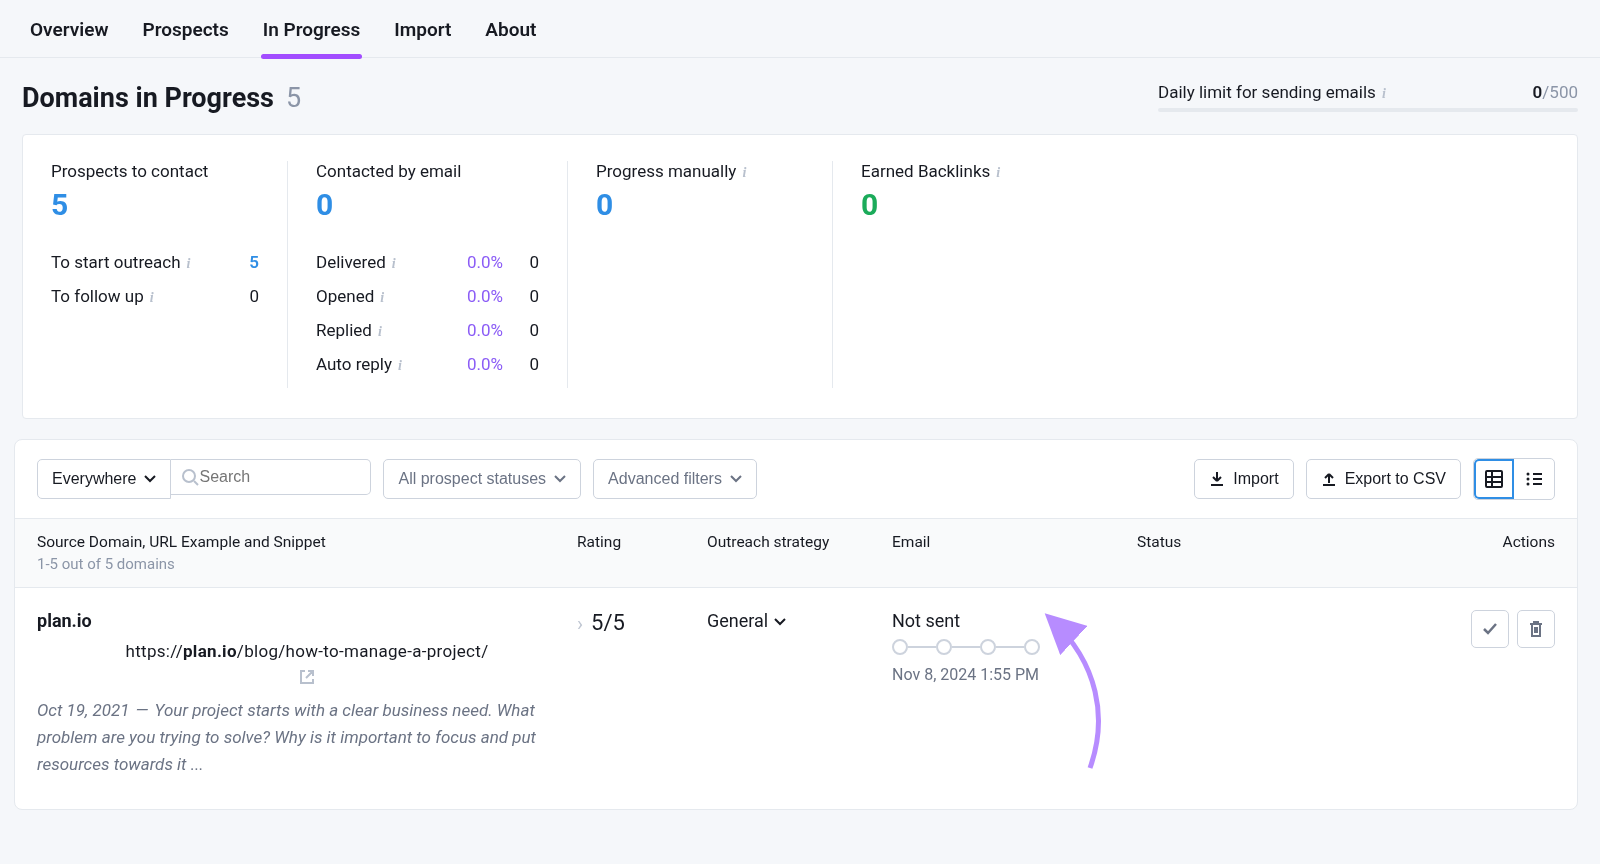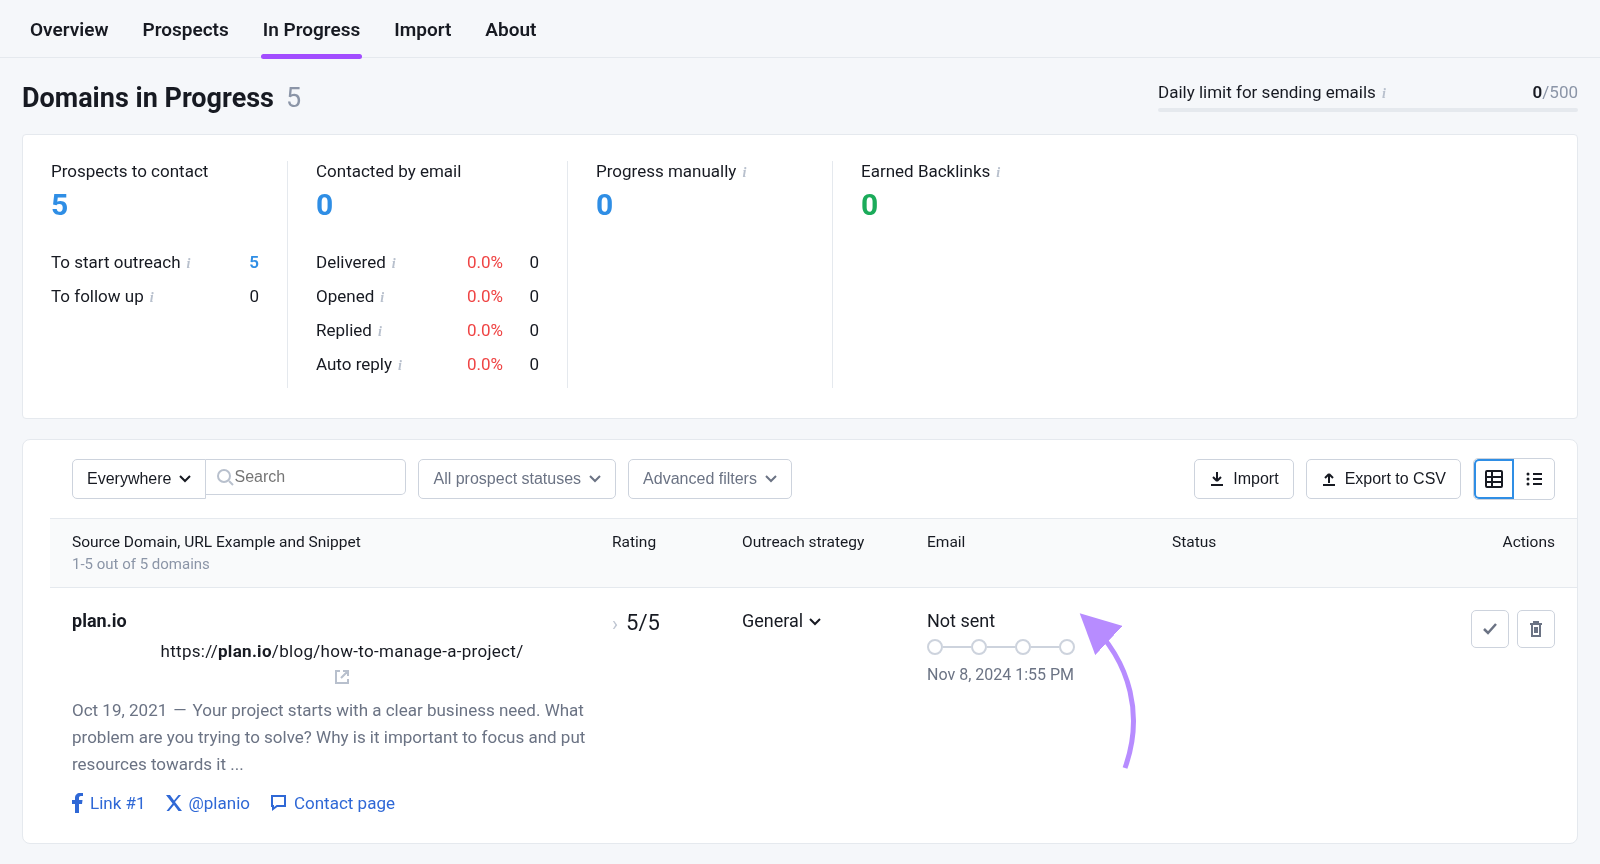--- a/index.html
+++ b/index.html
@@ -69,30 +69,29 @@
   .stat-value { font-size:30px; font-weight:700; margin-top:6px; }
   .blue { color:#2f8ee5; }
   .green { color:#1bab5a; }
   .substats { margin-top:30px; font-size:17px; }
   .substat-row {
     display:flex;
     align-items:center;
     margin-bottom:14px;
   }
   .sr-lbl { display:flex; align-items:center; gap:6px; flex:1;}
-  .sr-pct { min-width:60px; text-align:right; color:#ef4444;}
+  .sr-pct { min-width:60px; text-align:right; color:#8b5cf6;}
   .sr-cnt { min-width:36px; text-align:right; color:#171a22;}
   .sr-cnt.blue { color:#2f8ee5; font-weight:600;}
   
   .table-wrap {
     background:#fff;
     border:1px solid #e5e9ee;
     border-radius:8px;
-    margin: 0 22px 20px 22px;
-    padding-left: 27px;
+    margin: 0 22px 20px 14px;
   }
   .toolbar {
     display:flex;
     align-items:center;
     gap:12px;
     padding:18px 22px;
   }
   .toolbar .spacer { flex:1; }
   .btn-outline {
     border:1px solid #cdd3dd;
@@ -140,21 +139,21 @@
   .thead .sub { color:#8b95a7; margin-top:4px; font-size:15px;}
   
   .trow {
     display:flex;
     padding: 22px 22px 30px 22px;
     font-size:16px;
   }
   .domain-name { font-weight:700; font-size:18px; }
   .url-line { margin-top:10px; display:flex; align-items:center; gap:8px; font-size:17px; letter-spacing:.3px;flex-direction:column;}
   .url-line b { font-weight:700;}
-  .snippet { color:#6b7384; margin-top:12px; font-size:17px; line-height:1.6; max-width:520px;}
+  .snippet { color:#6b7384; margin-top:12px; font-size:17px; line-height:1.6; max-width:520px;font-style:italic;}
   .snippet .date { color:#6b7384;}
   .snippet .sep { padding:0 6px;}
   .links-row { display:flex; gap:20px; margin-top:14px; align-items:center;}
   .ext-link { color:#2f68d6; display:inline-flex; align-items:center; gap:7px; font-size:17px;}
   .rating-cell { display:flex; align-items:flex-start; gap:8px;}
   .chevr { color:#bfc6d2; font-size:20px; position:relative; top:2px;}
   .rating-val { font-size:22px;}
   .strategy-cell { font-size:18px; display:flex; align-items:flex-start; gap:6px;}
   .contact-btn {
     background:#2f8ee5; color:#fff; border:none; border-radius:6px;
@@ -371,40 +370,20 @@
       <div class="domain-name">plan.io</div>
       <div class="url-line">
         <span><span>https://</span><b>plan.io</b><span>/blog/how-to-manage-a-project/</span></span>
         <svg width="16" height="16">
             <path d="M6 2H2v12h12v-4M9 2h5v5M14 2L7 9" fill="none" stroke="#b8c0cd" stroke-width="2"></path>
           </svg>
       </div>
       <div class="snippet">
         <span class="date">Oct 19, 2021</span><span class="sep">—</span><span>Your project starts with a clear business need. What problem are you trying to solve? Why is it important to focus and put resources towards it ...</span>
       </div>
-      <div class="links-row">
-        <a class="ext-link">
-          <svg width="11" height="20">
-              <path d="M7 20V11h3l.5-4H7V5c0-1 .3-2 2-2h2V0C10.7 0 9.3 0 8 0 5 0 3 2 3 5v2H0v4h3v9z" fill="#2f68d6"></path>
-            </svg>
-          <span>Link #1</span>
-        </a>
-        <a class="ext-link">
-          <svg width="16" height="16">
-              <path d="M0 0l6.5 8.5L.5 16H3l5-6 4.5 6H16L9 7 15 0h-2.5L8 5.5 4 0z" fill="#2f68d6"></path>
-            </svg>
-          <span>@planio</span>
-        </a>
-        <a class="ext-link">
-          <svg width="17" height="17">
-              <path d="M2 2h13v10H7l-4 3v-3H2z" fill="none" stroke="#2f68d6" stroke-width="2"></path>
-            </svg>
-          <span>Contact page</span>
-        </a>
-      </div>
     </div>
     <div class="col-rating">
       <div class="rating-cell">
         <span class="chevr">›</span>
         <span class="rating-val">5/5</span>
       </div>
     </div>
     <div class="col-strategy">
       <div class="strategy-cell">
         <span>General</span>

